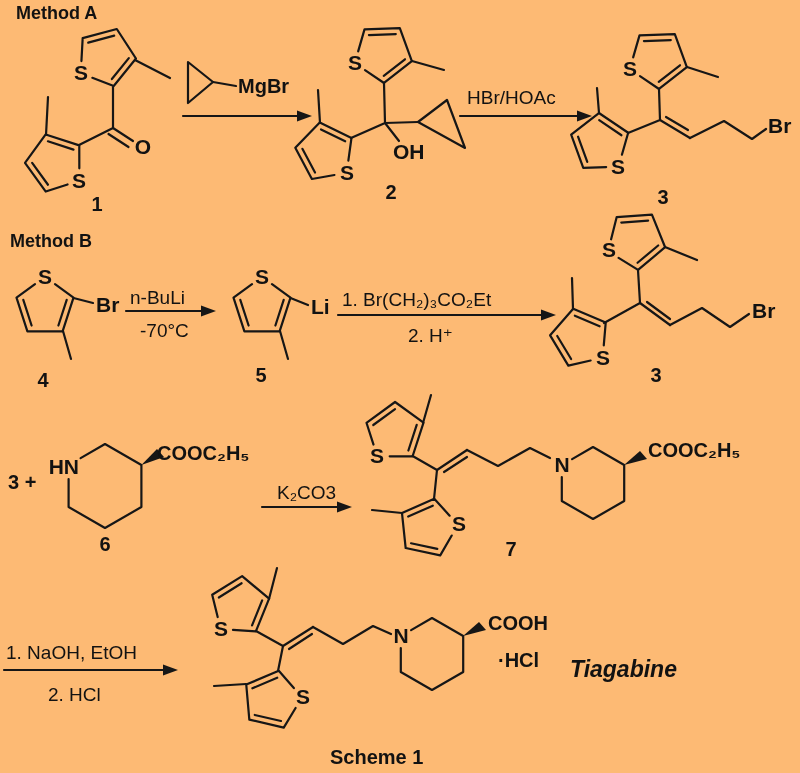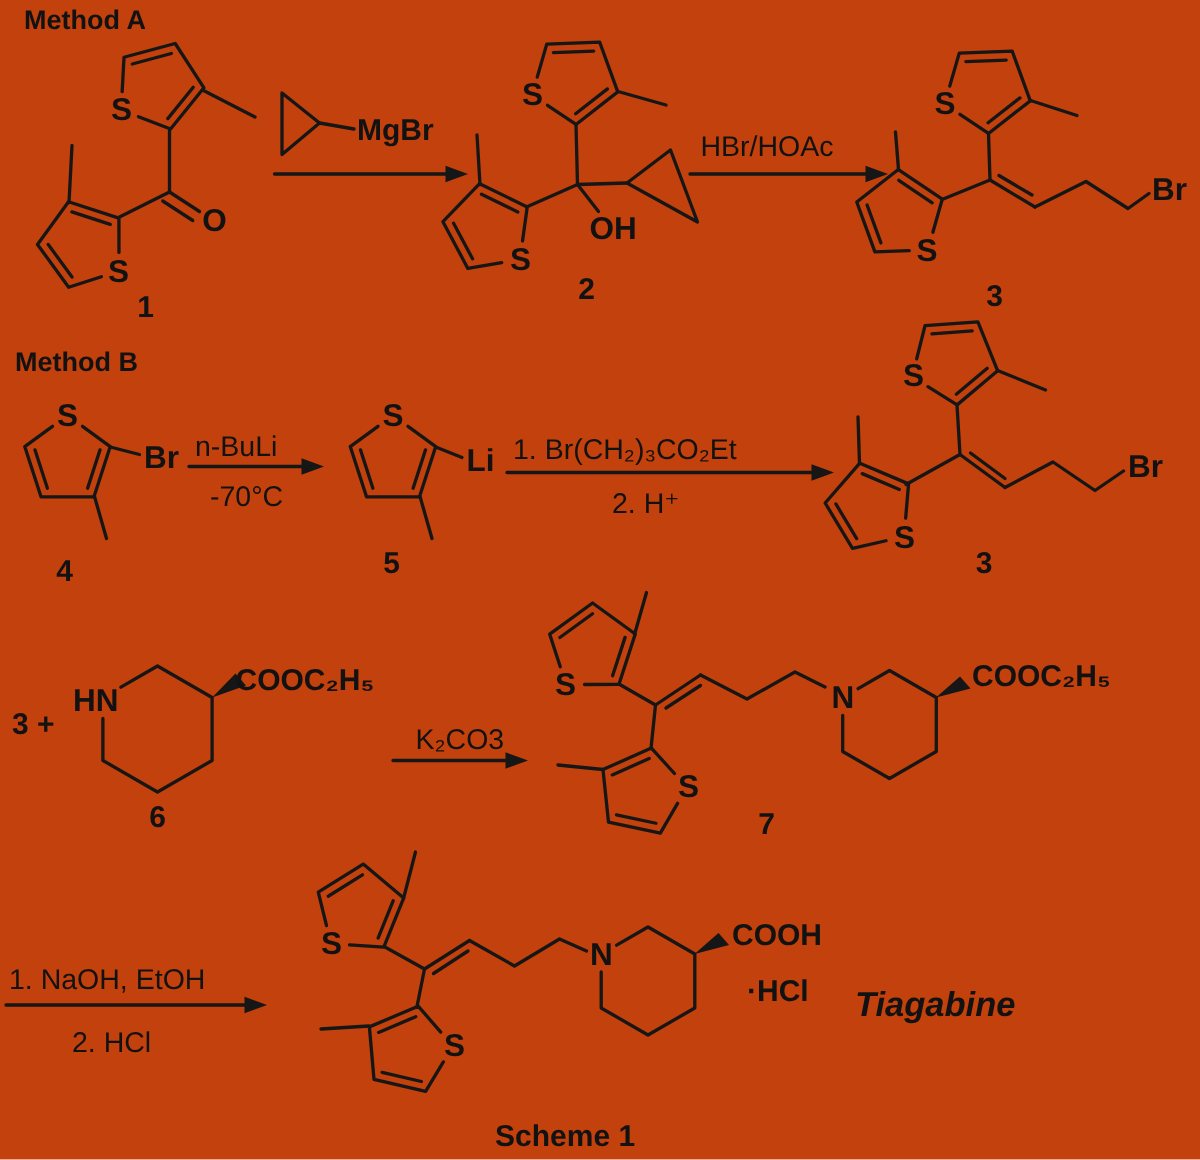--- a/index.html
+++ b/index.html
@@ -1,16 +1,16 @@
 <!DOCTYPE html>
 <html><head>
 <meta charset="utf-8">
 <style>
   html,body{margin:0;padding:0;background:#ffffff;}
-  .page{position:relative;width:800px;height:773px;background:#c2410c;}
+  .page{position:relative;width:800px;height:773px;background:#fdba74;}
   svg{display:block;}
   .b{stroke:#161616;stroke-width:2.2;fill:none;stroke-linecap:round;stroke-linejoin:round;}
   .wedge{fill:#161616;stroke:none;}
   .ah{fill:#161616;stroke:none;}
   text{fill:#121212;font-family:"Liberation Sans","DejaVu Sans",sans-serif;}
   .atom{font-size:21px;font-weight:700;}
   .formula{font-size:20px;font-weight:700;}
   .num{font-size:20px;font-weight:700;}
   .head{font-size:18px;font-weight:700;}
   .rg{font-size:19px;font-weight:400;}

